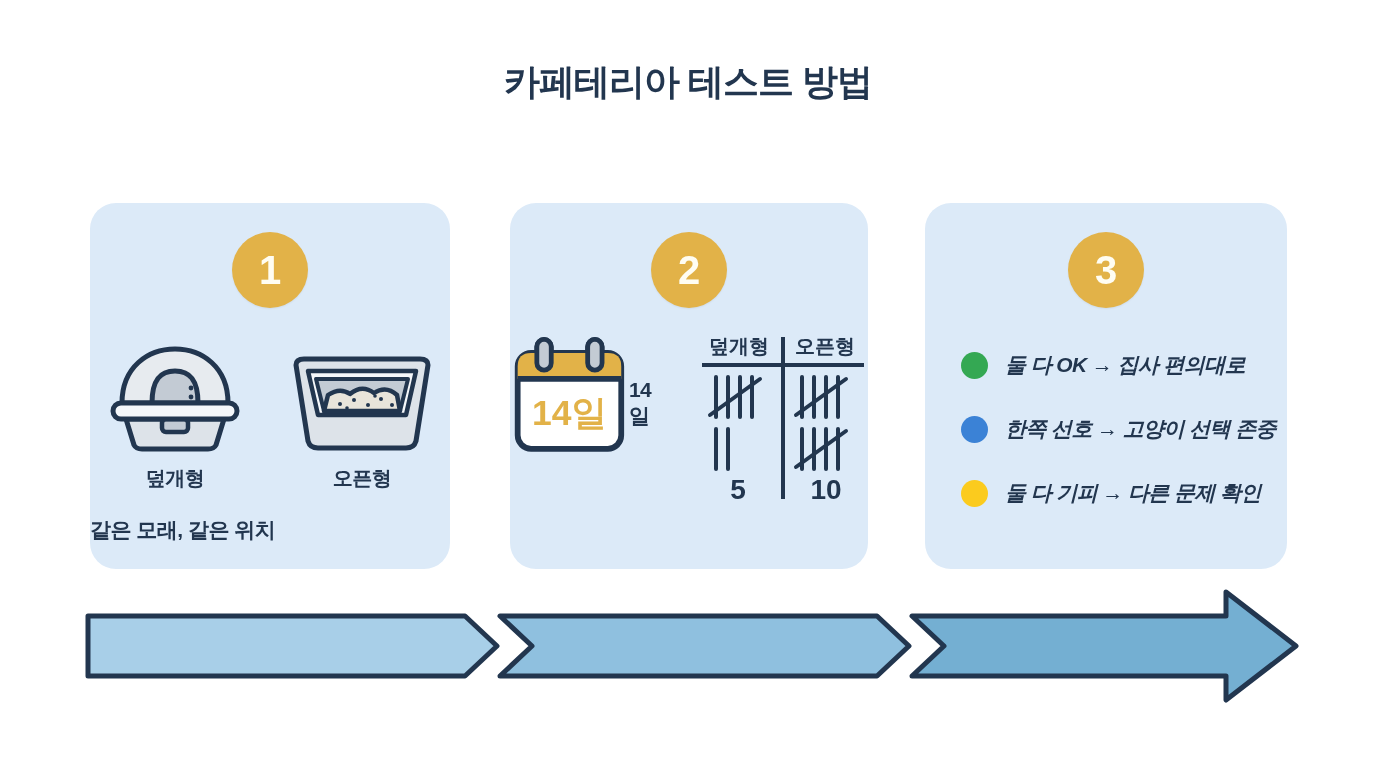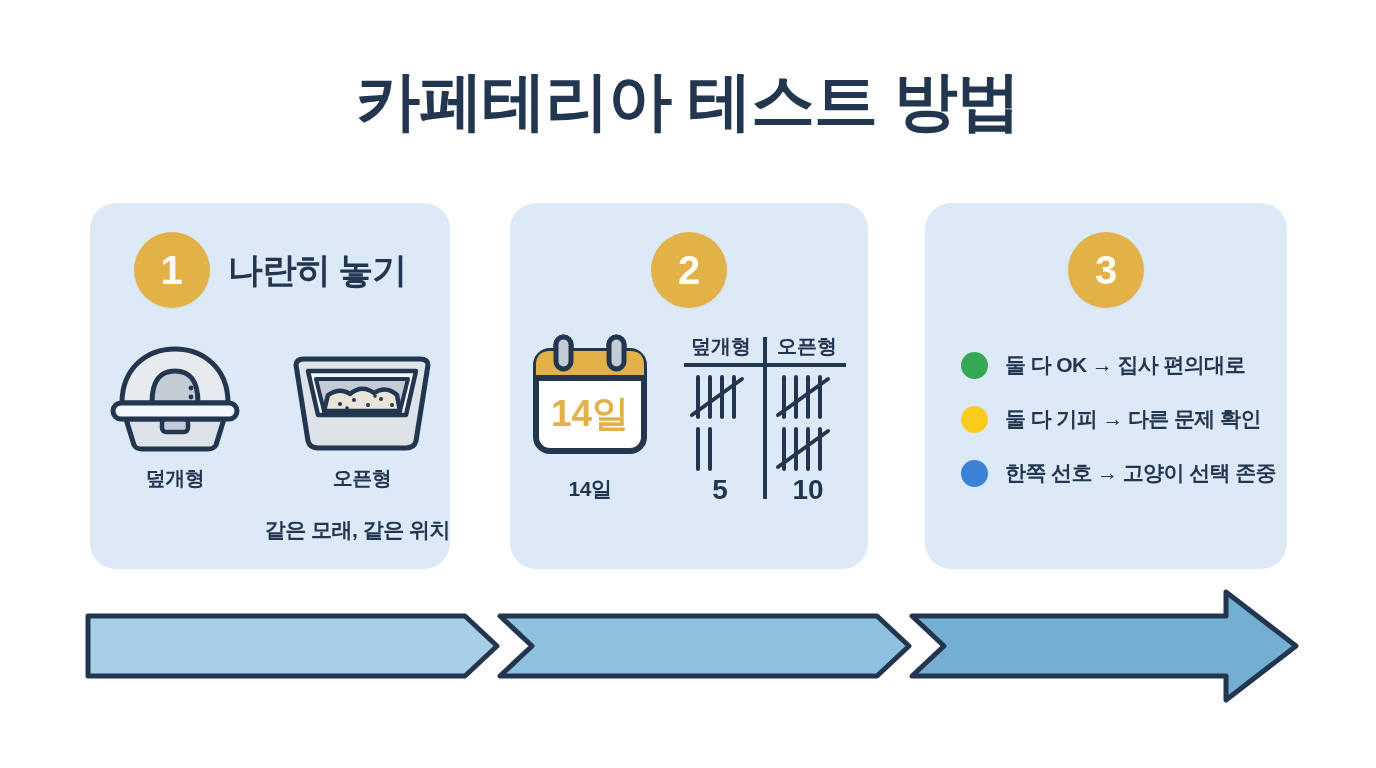--- a/index.html
+++ b/index.html
@@ -9,21 +9,21 @@
     font-family:"Liberation Sans","DejaVu Sans",sans-serif;
     overflow:hidden;
     position:relative;
   }
   .page{position:relative;width:1376px;height:768px;}
 
   
   .title{
     position:absolute;top:58px;left:0;width:1376px;
     text-align:center;
-    font-size:64px;font-weight:bold;
+    font-size:36px;font-weight:bold;
     color:#22364f;
     letter-spacing:-1px;
     white-space:nowrap;
   }
 
   
   .card{
     position:absolute;
     top:203px;
     height:366px;
@@ -57,40 +57,40 @@
     position:absolute;top:138px;left:0;width:100%;
     display:flex;justify-content:center;align-items:flex-end;gap:34px;
   }
   .box-item{display:flex;flex-direction:column;align-items:center;}
   .box-label{
     margin-top:12px;font-size:20px;font-weight:bold;color:#22364f;
     letter-spacing:-0.5px;white-space:nowrap;
   }
   .caption{
     position:absolute;top:313px;left:0;width:100%;
-    text-align:right;font-size:21px;font-weight:bold;color:#22364f;
+    text-align:left;font-size:21px;font-weight:bold;color:#22364f;
     letter-spacing:-0.5px;white-space:nowrap;
   }
 
   
   .c2-body{
     position:absolute;top:130px;left:0;width:100%;
     display:flex;justify-content:center;align-items:flex-start;gap:28px;
   }
-  .cal-wrap{display:flex;flex-direction:column;align-items:center;}
+  .cal-wrap{display:flex;flex-direction:row;align-items:center;}
   .cal-label{
     margin-top:14px;font-size:21px;font-weight:bold;color:#22364f;
     letter-spacing:-0.5px;
   }
   .tally-wrap{display:flex;flex-direction:column;align-items:center;}
 
   
   .results{
     position:absolute;top:148px;left:36px;right:20px;
-    display:flex;flex-direction:column;gap:26px;
+    display:flex;flex-direction:column;gap:36px;font-style:italic;
   }
   .result-row{display:flex;align-items:center;gap:17px;}
   .dot{width:27px;height:27px;border-radius:50%;flex:0 0 auto;}
   .result-text{
     font-size:21px;font-weight:bold;color:#22364f;
     letter-spacing:-0.6px;white-space:nowrap;
   }
 
   
   .arrow-band{position:absolute;left:0;top:588px;width:1376px;height:122px;}
@@ -98,21 +98,20 @@
 </head>
 <body>
 
 <div class="page">
 
   <div class="title">카페테리아 테스트 방법</div>
 
   <div class="card" id="card1">
     <div class="card-head">
       <div class="badge">1</div>
-      <div class="card-title">나란히 놓기</div>
     </div>
 
     <div class="boxes">
       <div class="box-item">
         <svg width="150" height="112" viewBox="0 0 150 112">
           <path d="M22 62 C22 26 48 8 75 8 C102 8 128 26 128 62 Z" fill="#E7EBEF" stroke="#22364F" stroke-width="5" stroke-linejoin="round"></path>
           <path d="M52 62 C52 38 61 30 75 30 C89 30 98 38 98 62 Z" fill="#C3CBD4" stroke="#22364F" stroke-width="5" stroke-linejoin="round"></path>
           <circle cx="91" cy="47" r="2.4" fill="#22364F"></circle>
           <circle cx="91" cy="56" r="2.4" fill="#22364F"></circle>
           <path d="M26 78 L124 78 L116 104 Q114 108 108 108 L42 108 Q36 108 34 104 Z" fill="#DDE3E9" stroke="#22364F" stroke-width="5" stroke-linejoin="round"></path>
@@ -209,27 +208,27 @@
     <div class="card-head">
       <div class="badge">3</div>
     </div>
 
     <div class="results">
       <div class="result-row">
         <span class="dot" style="background:#34A853"></span>
         <span class="result-text">둘 다 OK → 집사 편의대로</span>
       </div>
       <div class="result-row">
+        <span class="dot" style="background:#3B82D6"></span>
+        <span class="result-text">한쪽 선호 → 고양이 선택 존중</span>
+      </div>
+      <div class="result-row">
         <span class="dot" style="background:#FBCB1E"></span>
         <span class="result-text">둘 다 기피 → 다른 문제 확인</span>
       </div>
-      <div class="result-row">
-        <span class="dot" style="background:#3B82D6"></span>
-        <span class="result-text">한쪽 선호 → 고양이 선택 존중</span>
-      </div>
     </div>
   </div>
 
   <div class="arrow-band">
     <svg width="1376" height="122" viewBox="0 0 1376 122">
 
       <path d="M88 28 L465 28 L497 58 L465 88 L88 88 Z" fill="#A8CFE8" stroke="#22364F" stroke-width="5" stroke-linejoin="round"></path>
 
       <path d="M500 28 L877 28 L909 58 L877 88 L500 88 L532 58 Z" fill="#8FC0DF" stroke="#22364F" stroke-width="5" stroke-linejoin="round"></path>
 

